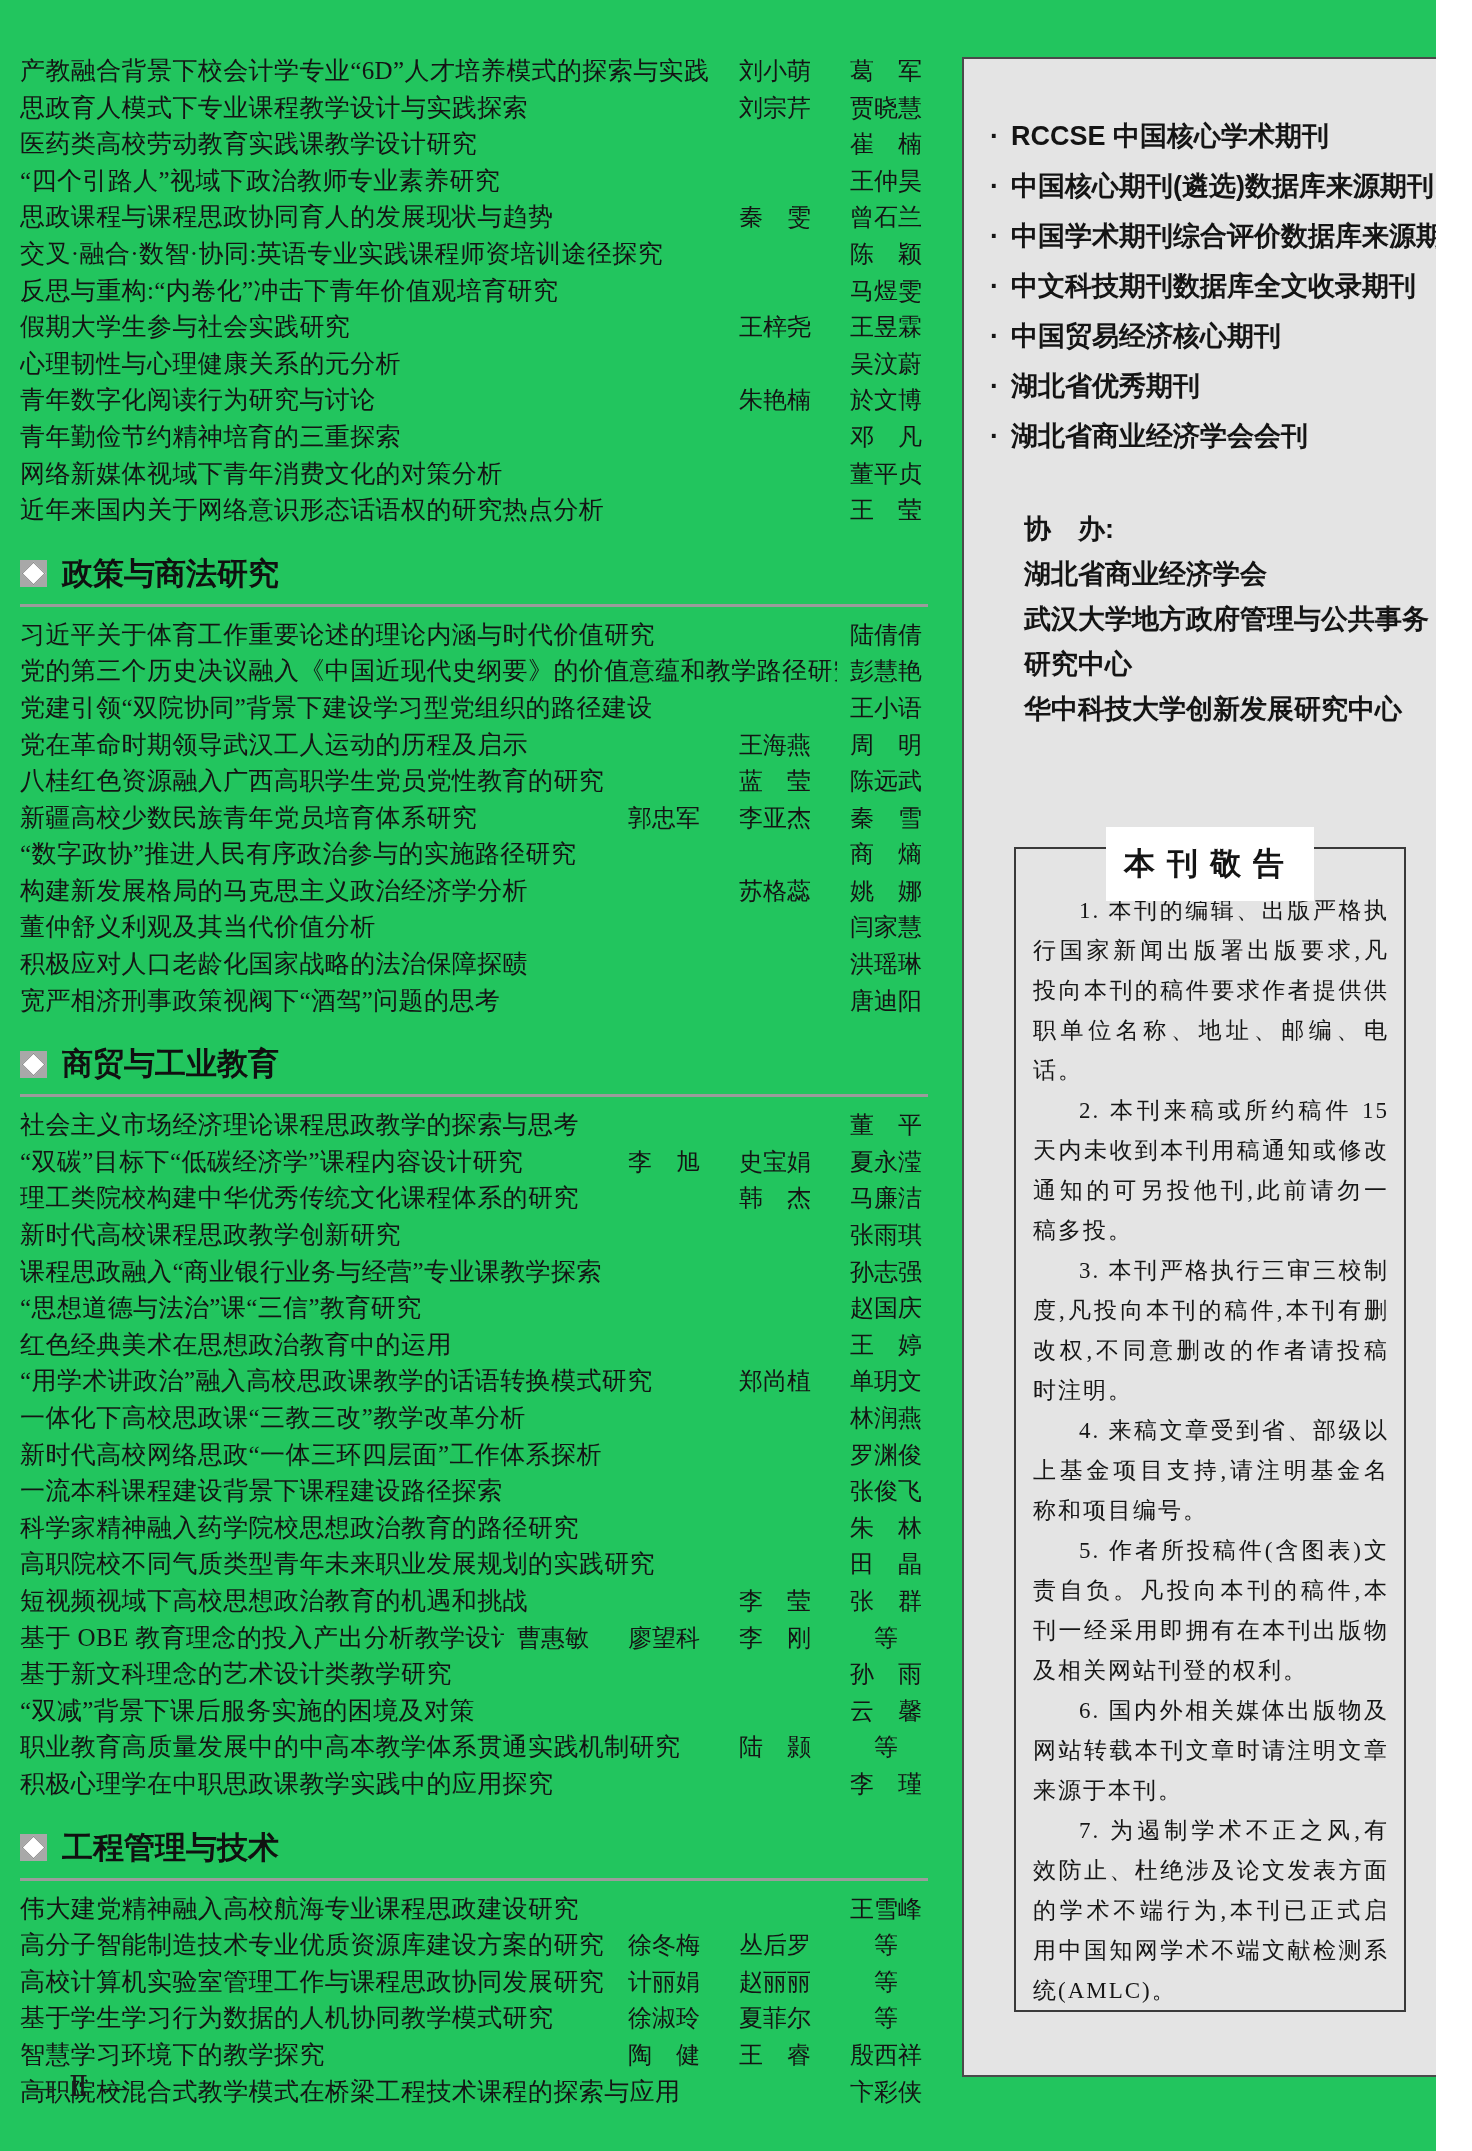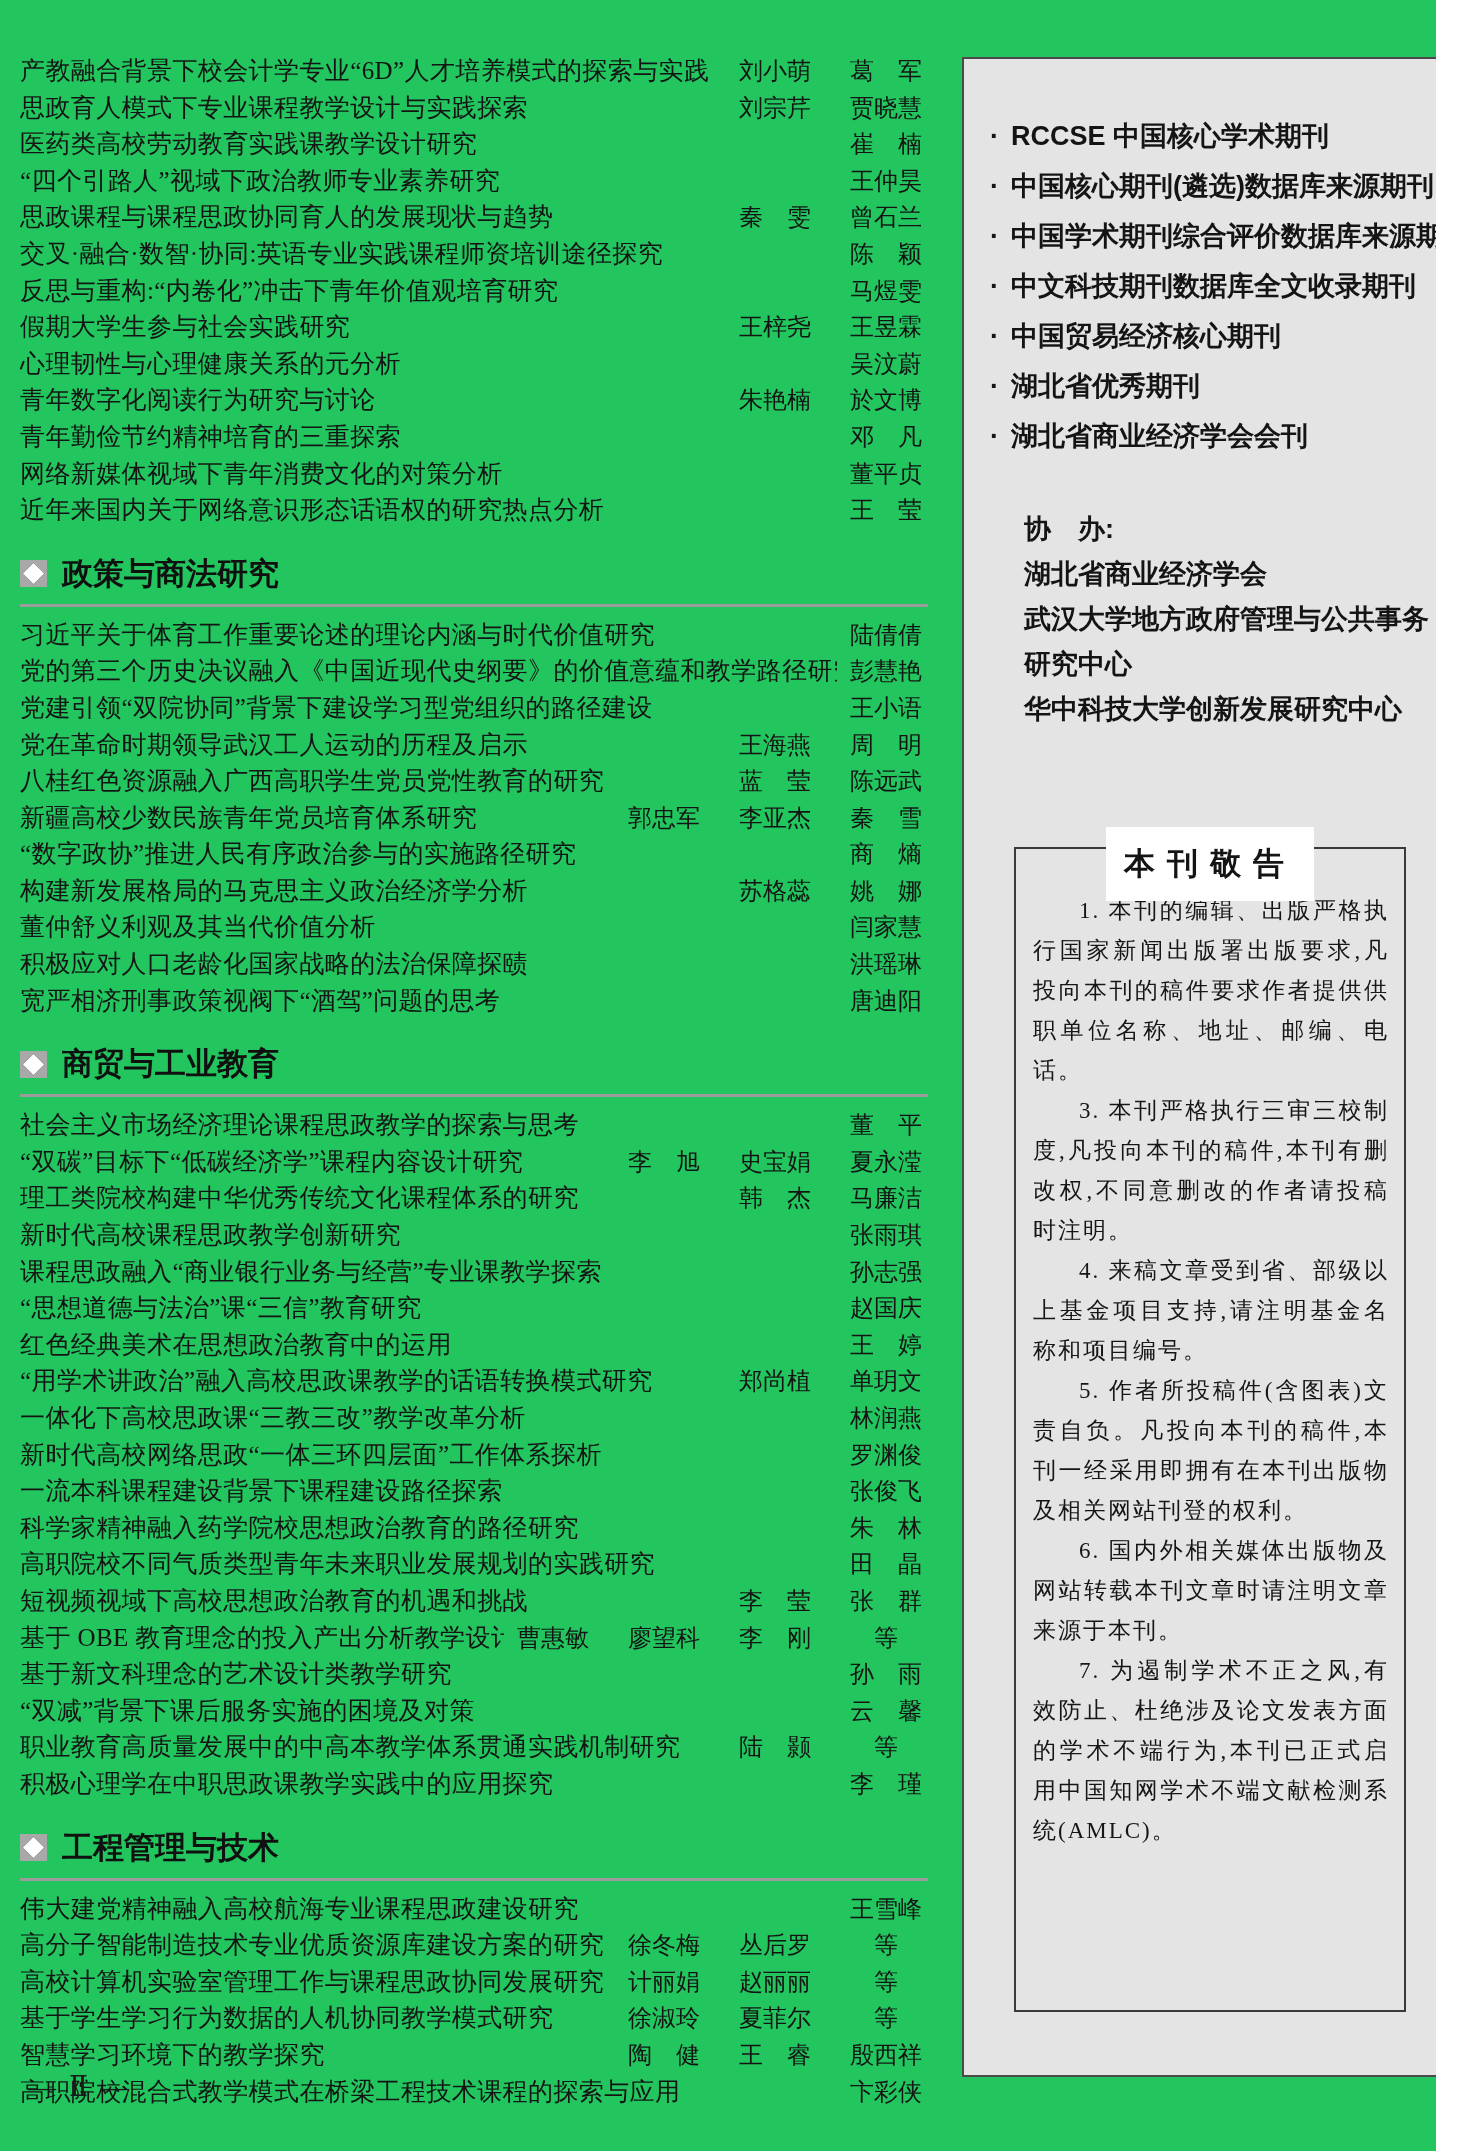--- a/index.html
+++ b/index.html
@@ -436,20 +436,21 @@
           <div>武汉大学地方政府管理与公共事务</div>
           <div>研究中心</div>
           <div>华中科技大学创新发展研究中心</div>
         </div>
     </div>
 
     <div class="notice-box">
       <div class="notice-title">本刊敬告</div>
       <div class="notice-body" id="notice-body">
           <p>1. 本刊的编辑、出版严格执行国家新闻出版署出版要求,凡投向本刊的稿件要求作者提供供职单位名称、地址、邮编、电话。</p>
+          <p>2. 本刊来稿或所约稿件 15 天内未收到本刊用稿通知或修改通知的可另投他刊,此前请勿一稿多投。</p>
           <p>3. 本刊严格执行三审三校制度,凡投向本刊的稿件,本刊有删改权,不同意删改的作者请投稿时注明。</p>
           <p>4. 来稿文章受到省、部级以上基金项目支持,请注明基金名称和项目编号。</p>
           <p>5. 作者所投稿件(含图表)文责自负。凡投向本刊的稿件,本刊一经采用即拥有在本刊出版物及相关网站刊登的权利。</p>
           <p>6. 国内外相关媒体出版物及网站转载本刊文章时请注明文章来源于本刊。</p>
           <p>7. 为遏制学术不正之风,有效防止、杜绝涉及论文发表方面的学术不端行为,本刊已正式启用中国知网学术不端文献检测系统(AMLC)。</p>
         </div>
     </div>
   </div>
 
 </div>

